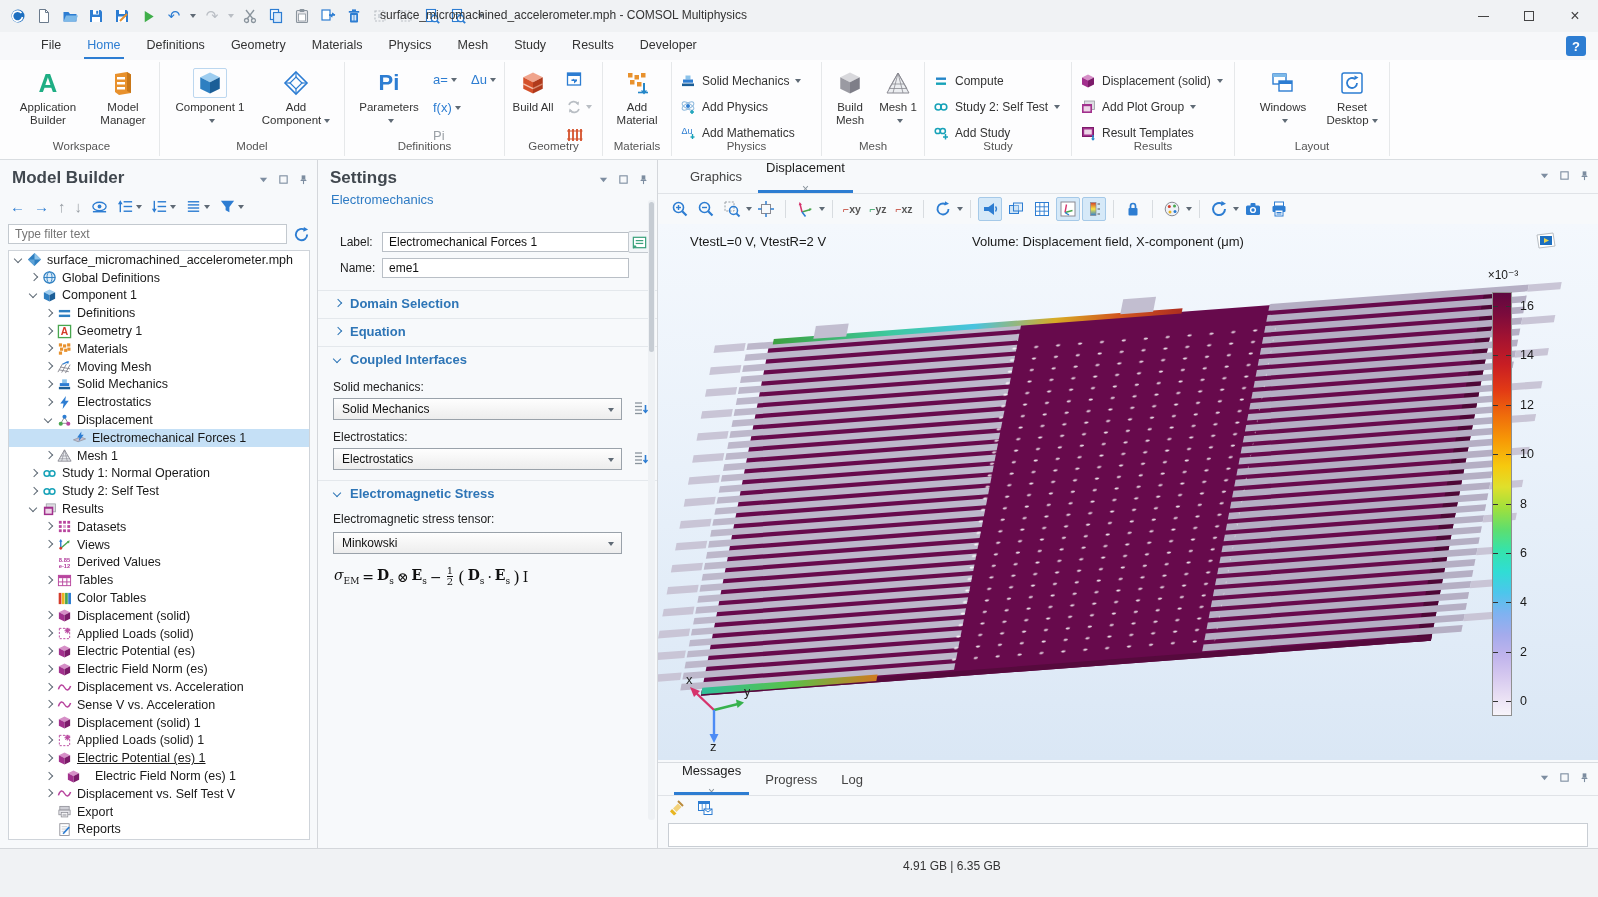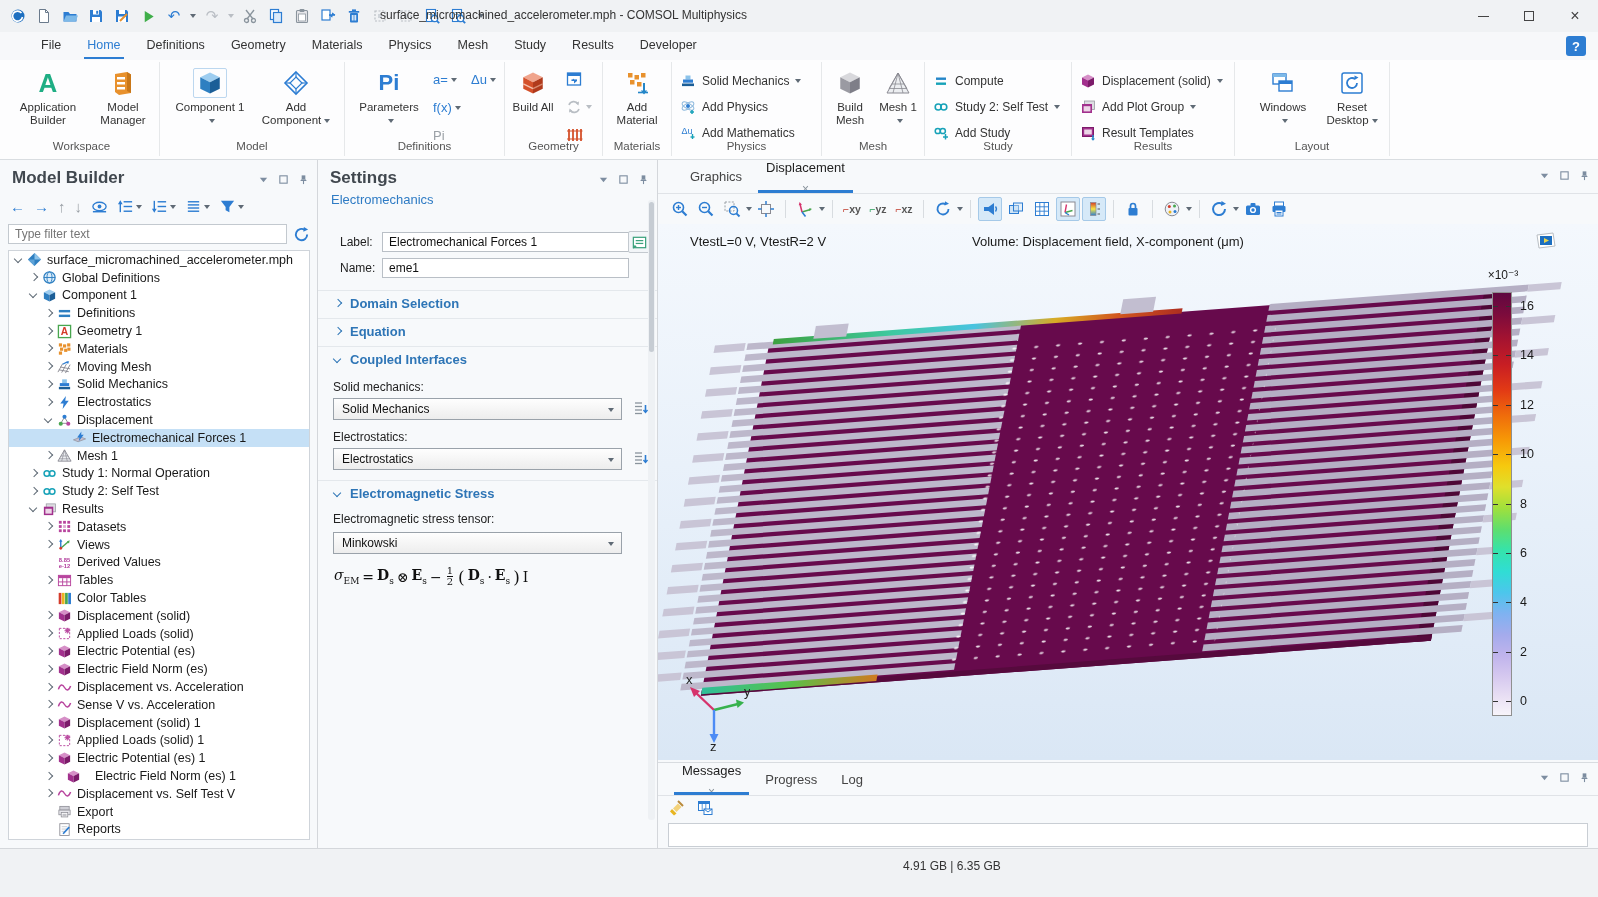--- a/index.html
+++ b/index.html
@@ -1222,21 +1222,21 @@
             </svg>
             <span class="tlab">Displacement (solid) 1</span>
           </div>
           <div class="trow" style="padding-left: 34px;">
             <span class="chev right"></span>
             <svg class="ti">
               <use href="#s-loads"></use>
             </svg>
             <span class="tlab">Applied Loads (solid) 1</span>
           </div>
-          <div class="trow" style="padding-left: 34px;">
+          <div class="trow" style="padding-left: 34px; text-decoration: underline;">
             <span class="chev right"></span>
             <svg class="ti">
               <use href="#s-cube-m"></use>
             </svg>
             <span class="tlab">Electric Potential (es) 1</span>
           </div>
           <div class="trow" style="padding-left: 34px; gap: 9px;">
             <span class="chev right"></span>
             <svg class="ti">
               <use href="#s-cube-m"></use>

